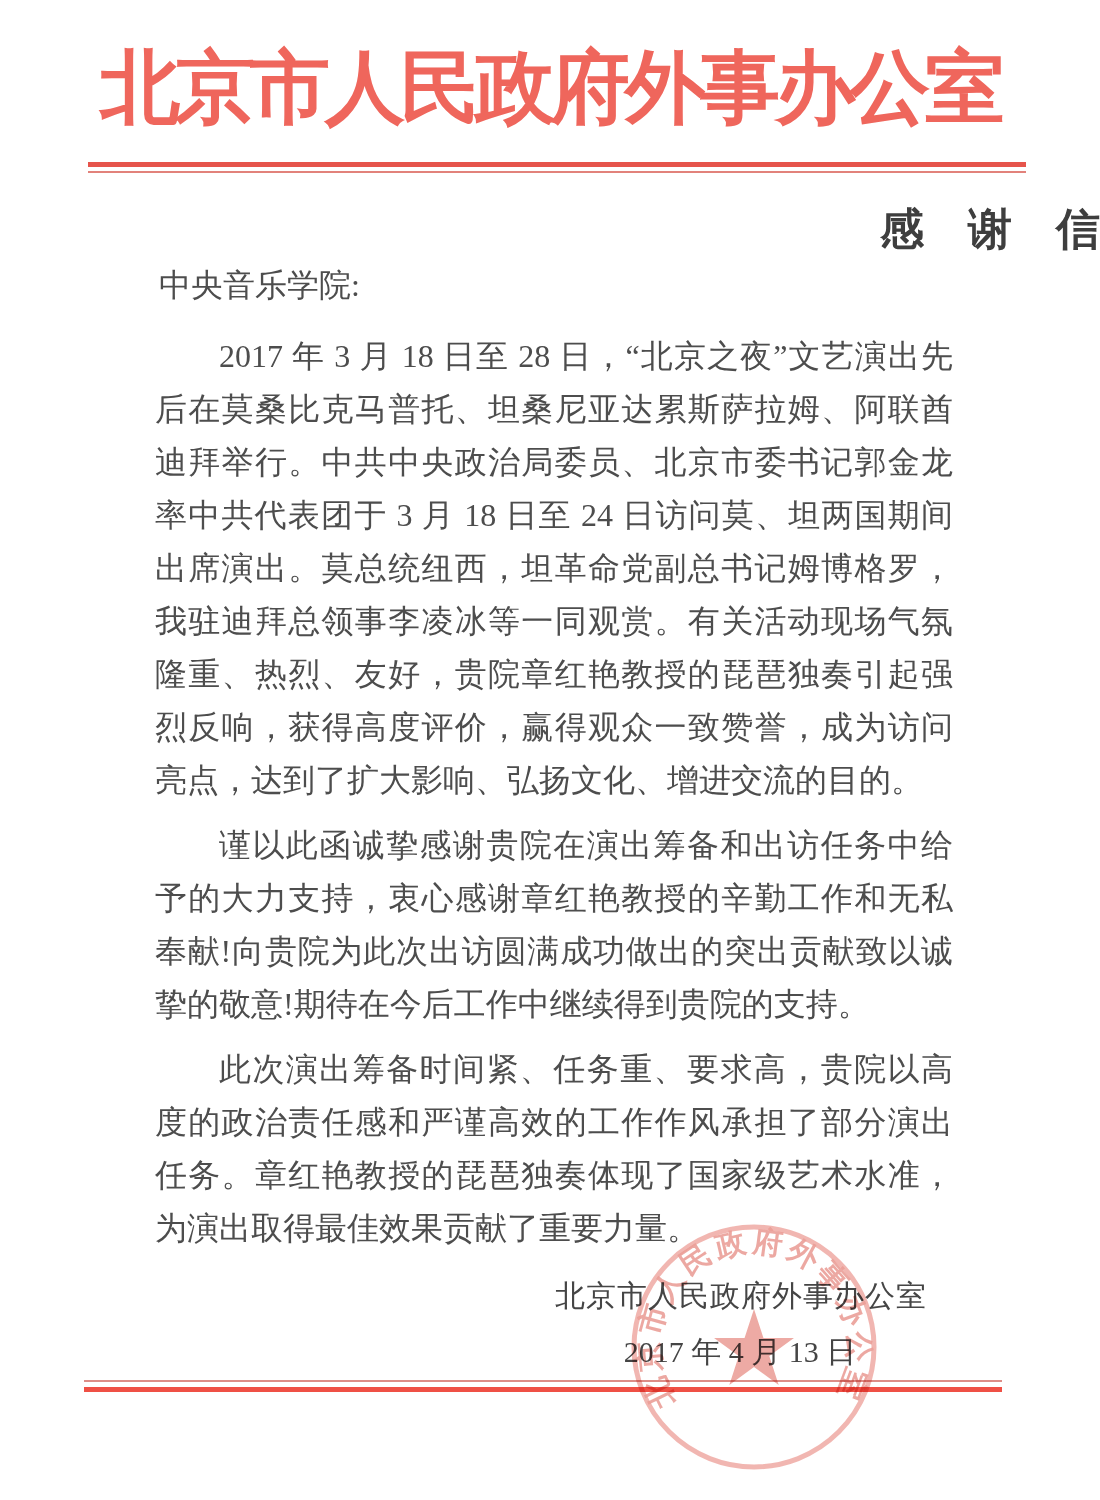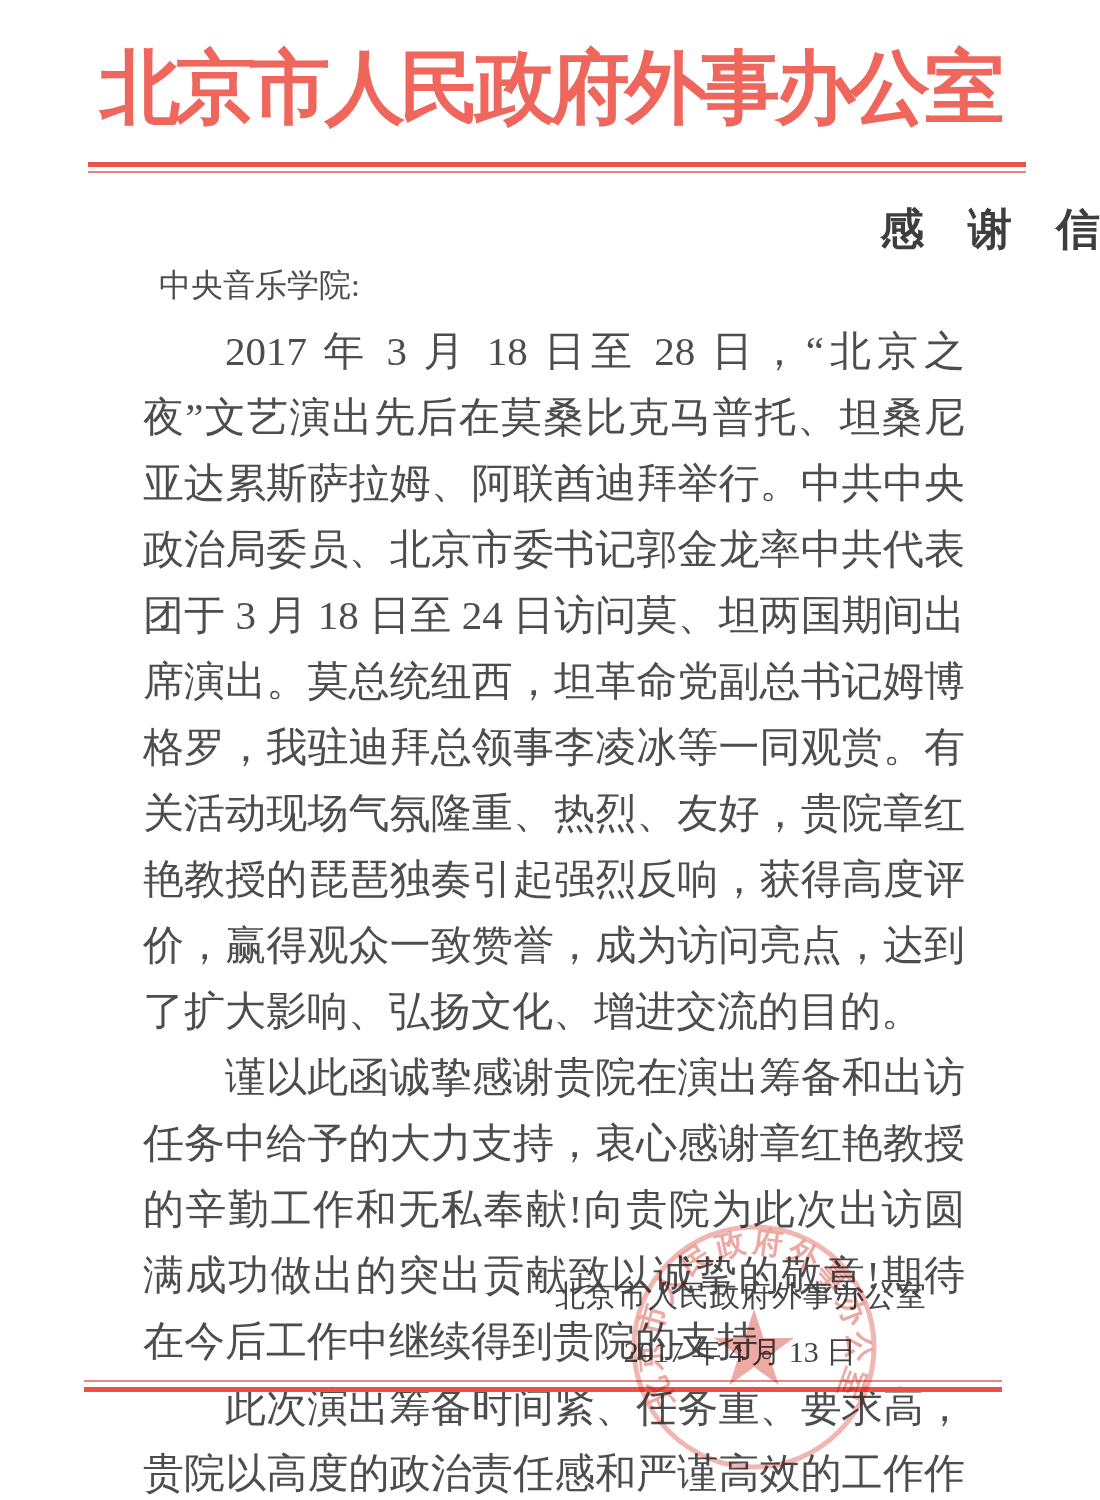--- a/index.html
+++ b/index.html
@@ -45,23 +45,23 @@
   .salutation{
     position:absolute;top:264px;left:159px;
     font-size:32px;color:var(--body-text);
     line-height:42px;
   }
   .body-text{
     position:absolute;top:318px;left:143px;width:822px;
     color:var(--body-text);
   }
   .body-text p{
-    margin:0;
-    font-size:41px;
-    line-height:66px;
+    margin:12px;
+    font-size:32px;
+    line-height:53px;
     text-indent:2em;
     text-align:justify;
   }
   .signature{
     position:absolute;top:1276px;left:555px;width:370px;
     text-align:center;
     font-size:30px;color:#454545;
     letter-spacing:1px;
     white-space:nowrap;
   }

